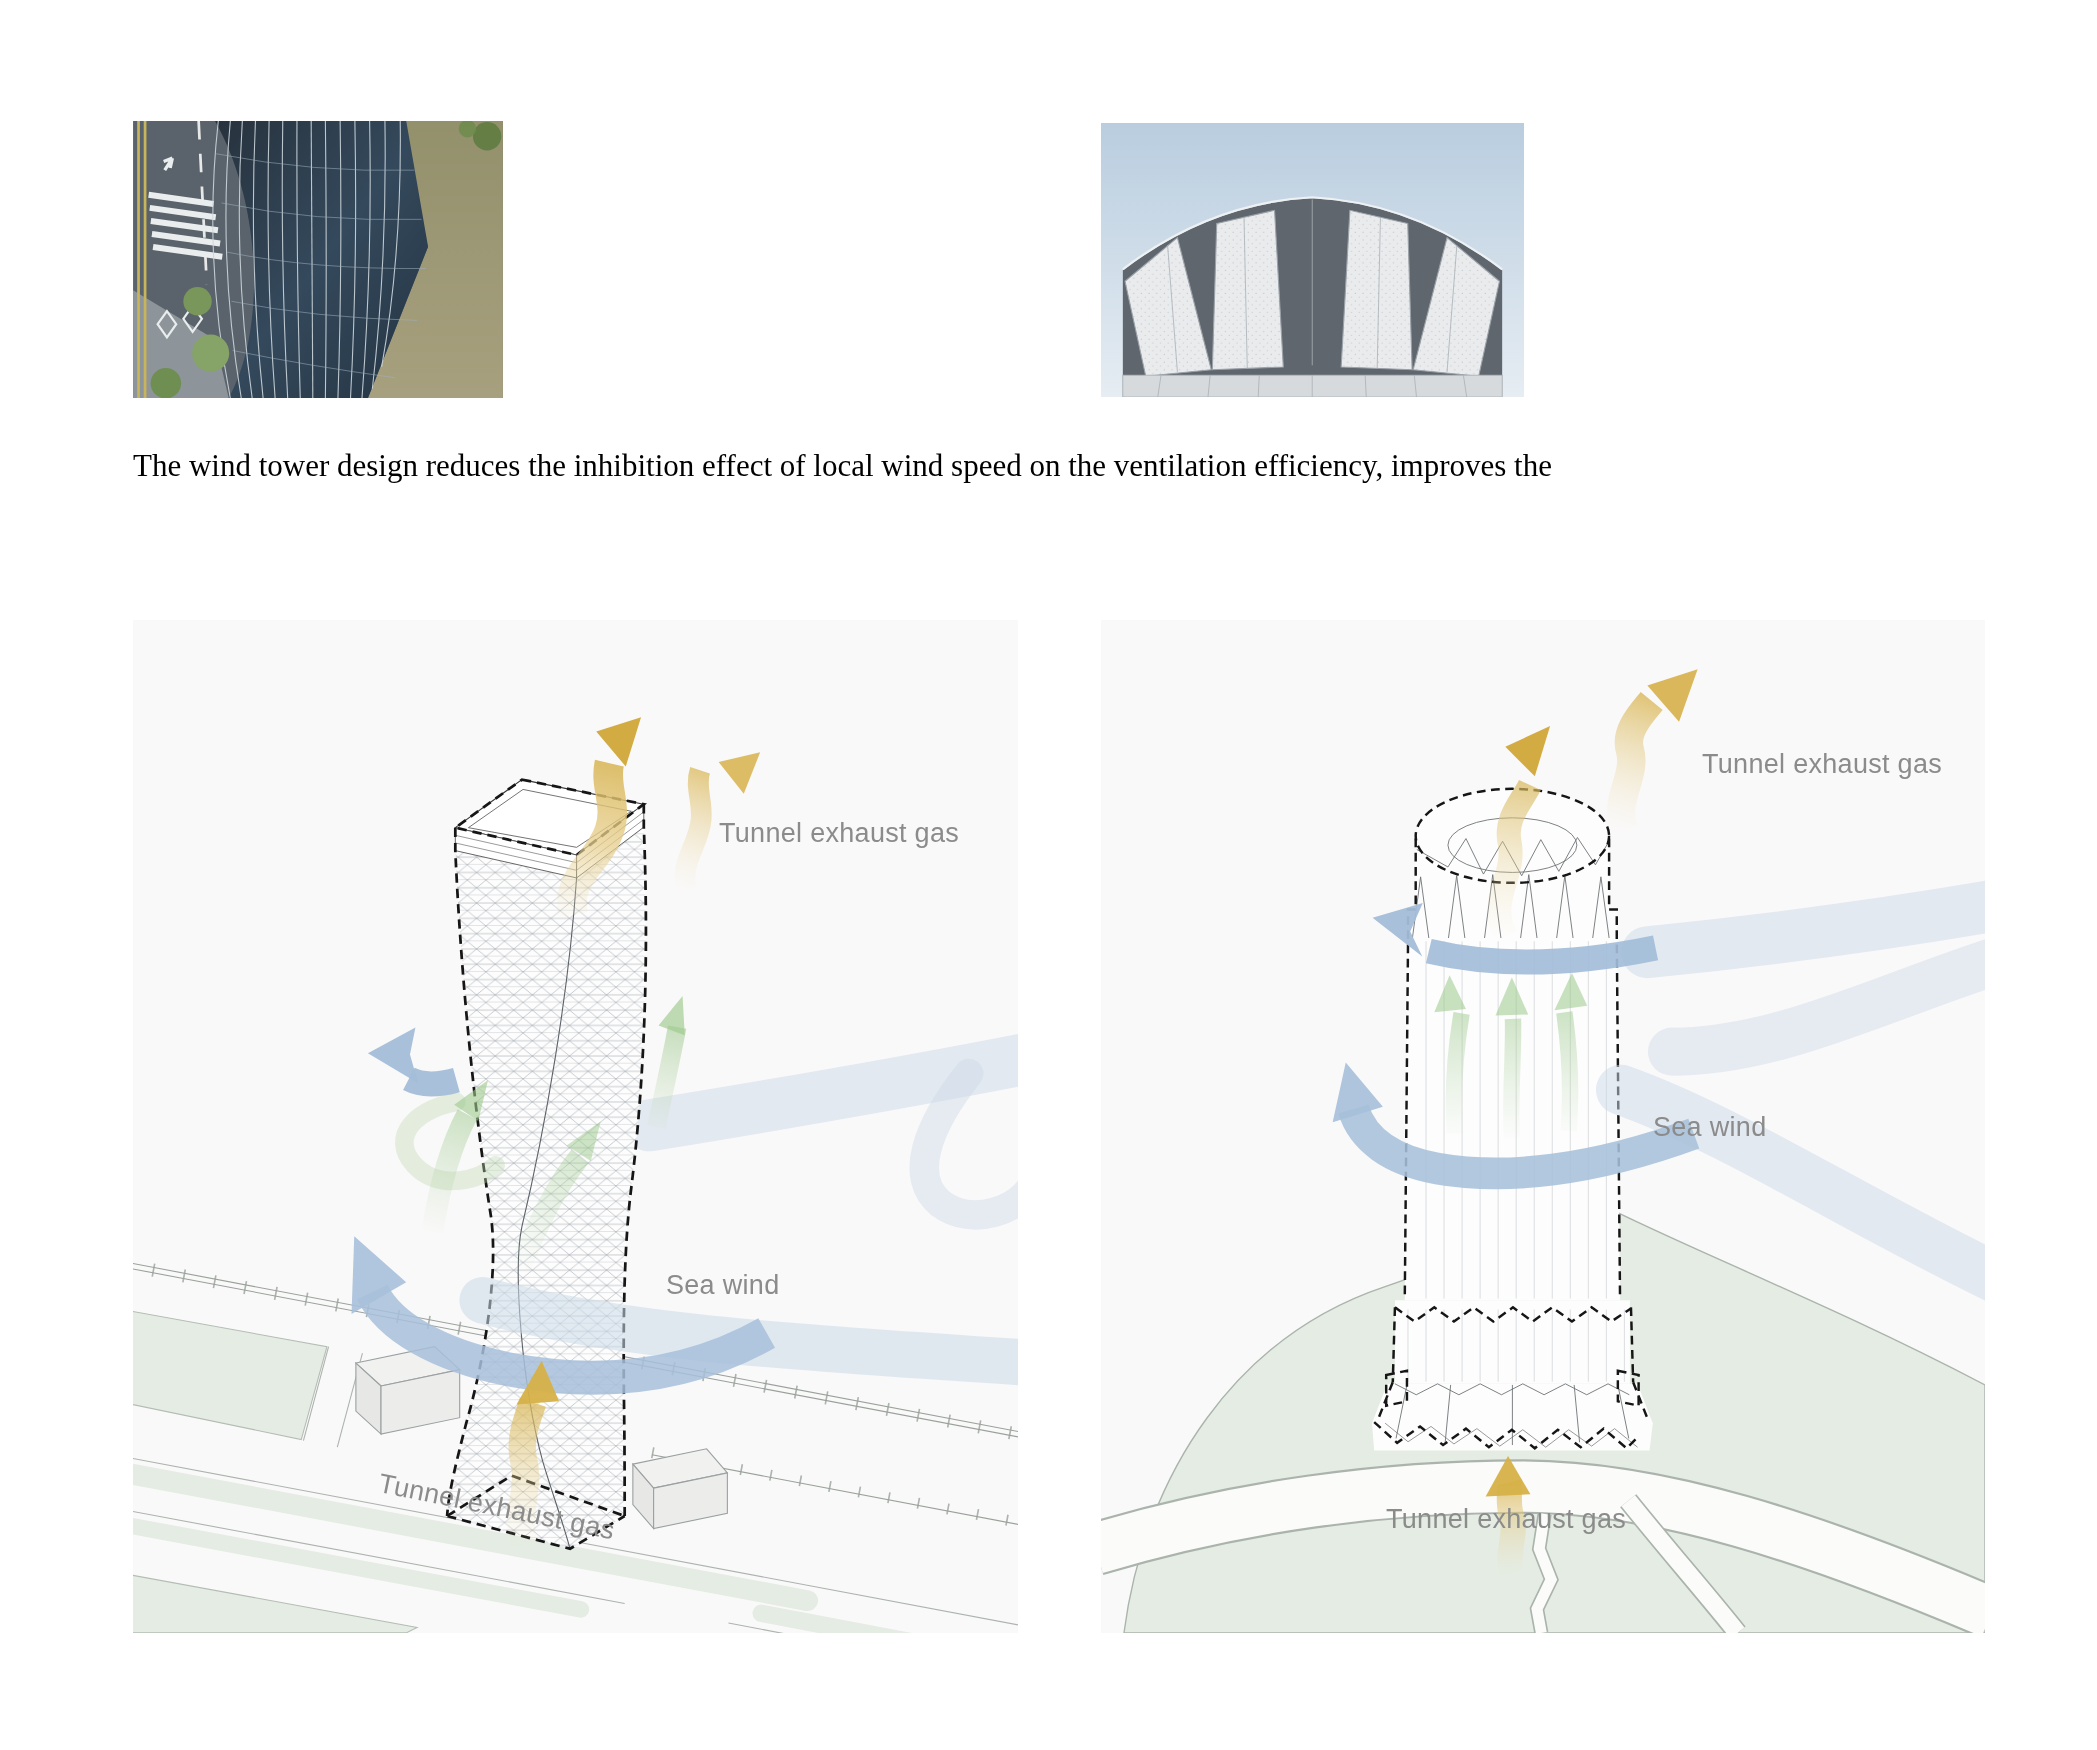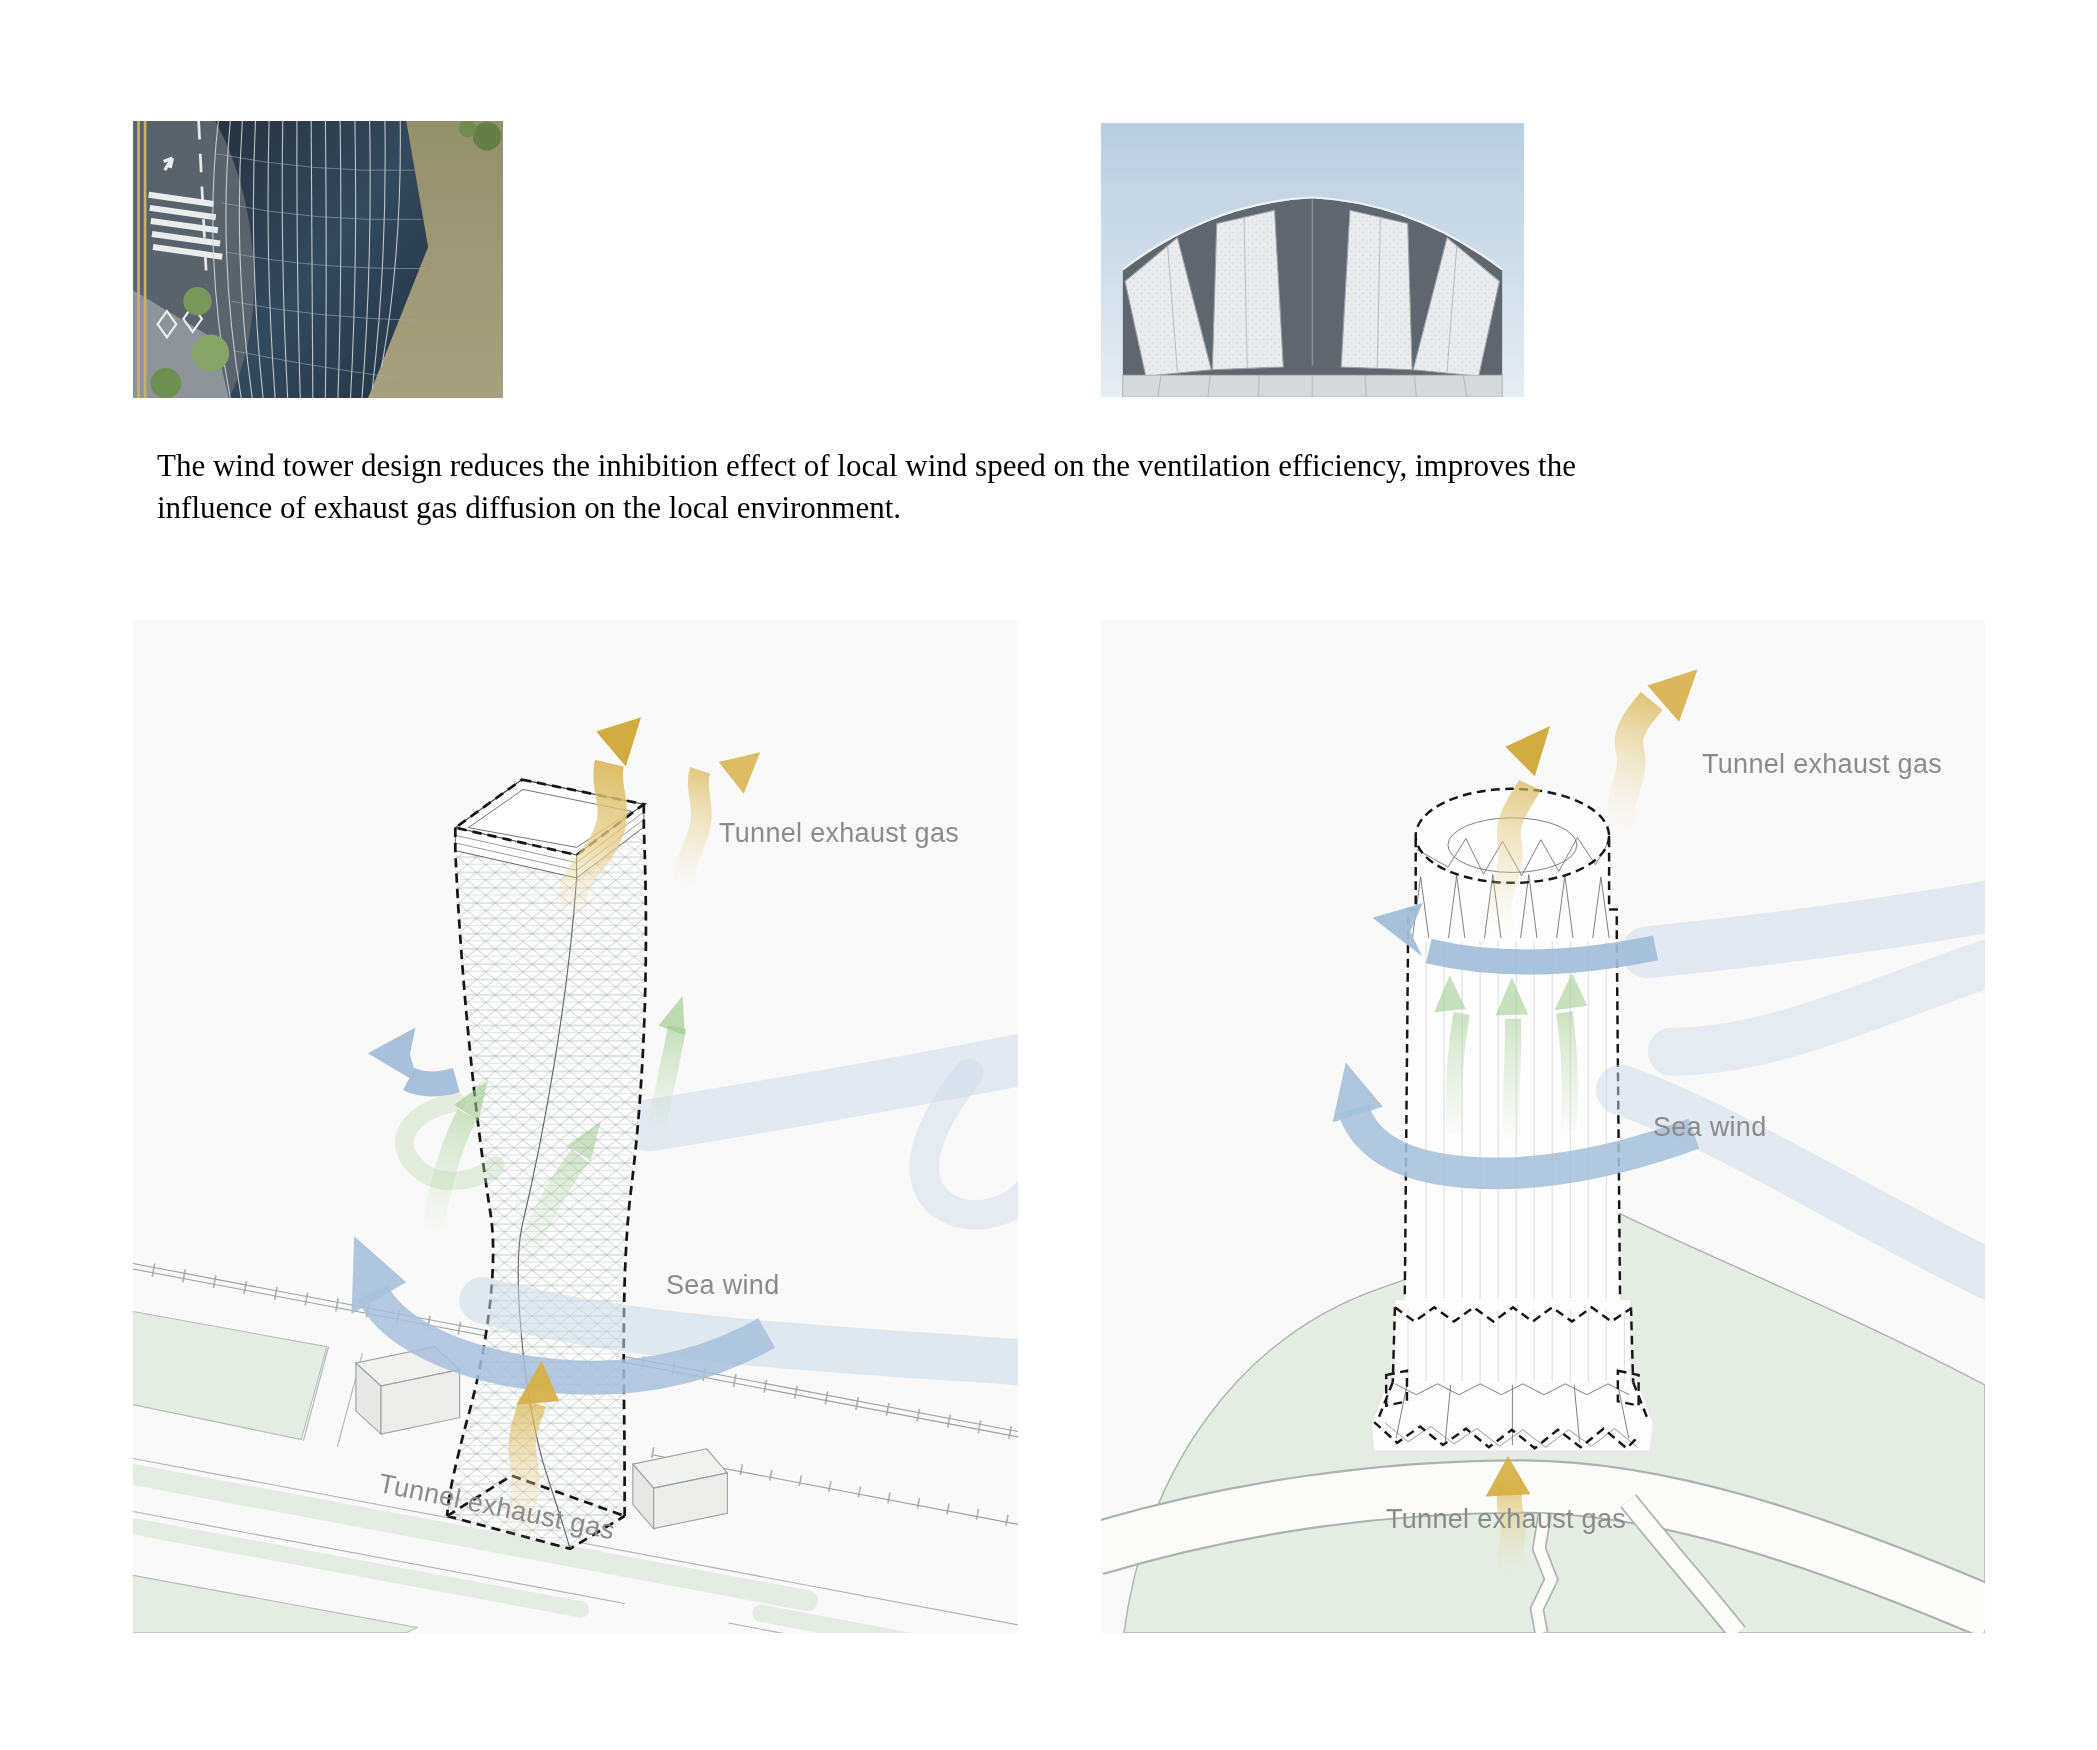--- a/index.html
+++ b/index.html
@@ -2,21 +2,21 @@
 <html style="font-size:8.7px"><head>
 <meta charset="utf-8">
 <style>
   html,body{margin:0;padding:0;background:#ffffff;}
   .page{position:relative;width:2097px;height:1750px;background:#ffffff;overflow:hidden;
         font-family:"Liberation Sans",sans-serif;}
   .photo{position:absolute;overflow:hidden;}
   #photo-left{left:133px;top:121px;width:370px;height:277px;}
   #photo-right{left:1101px;top:123px;width:423px;height:274px;}
   .caption{position:absolute;left:133px;top:445px;width:1824px;
-           font-family:"Liberation Serif",serif;font-size:31px;line-height:1.34;color:#000;margin-left:24px;}
+           font-family:"Liberation Serif",serif;font-size:31px;line-height:1.34;color:#000;}
   .panel{position:absolute;top:620px;width:885px;height:1013px;background:#faf9f9;}
   #panel-left{left:133px;}
   #panel-right{left:1101px;width:884px;}
   .panel svg{position:absolute;left:0;top:0;}
   .flowlabel{position:absolute;font-size:27px;color:#8b8b8b;white-space:nowrap;letter-spacing:0.3px;}
   #lbl-l-top{left:586px;top:198px;}
   #lbl-l-sea{left:533px;top:650px;}
   #lbl-l-bot{left:249px;top:848px;transform:rotate(11.5deg);transform-origin:left top;}
   #lbl-r-top{left:601px;top:129px;}
   #lbl-r-sea{left:552px;top:492px;}
@@ -135,21 +135,20 @@
           <line x1="387" y1="462" x2="387" y2="502"></line>
         <line x1="484" y1="462" x2="486" y2="502"></line>
           <line x1="574" y1="462" x2="578" y2="502"></line>
         <line x1="664" y1="462" x2="670" y2="502"></line>
       </g>
     </svg>
   </div>
 
   <div class="caption">
     <div>The wind tower design reduces the inhibition effect of local wind speed on the ventilation efficiency, improves the</div>
-    <div>influence of exhaust gas diffusion on the local environment.</div>
   </div>
 
   <div class="panel" id="panel-left">
     <svg width="885" height="1013" viewBox="0 0 1620 1854">
       <defs>
         <pattern id="mesh" width="34" height="28" patternUnits="userSpaceOnUse">
           <path d="M0 0 L34 28 M34 0 L0 28 M0 14 H34 M0 28 H34" stroke="#8d969d" stroke-width="1.1" fill="none" opacity=".8"></path>
         </pattern>
         <linearGradient id="gy1" gradientUnits="userSpaceOnUse" x1="890" y1="180" x2="800" y2="560">
           <stop offset="0" stop-color="#d0a838" stop-opacity=".95"></stop>

